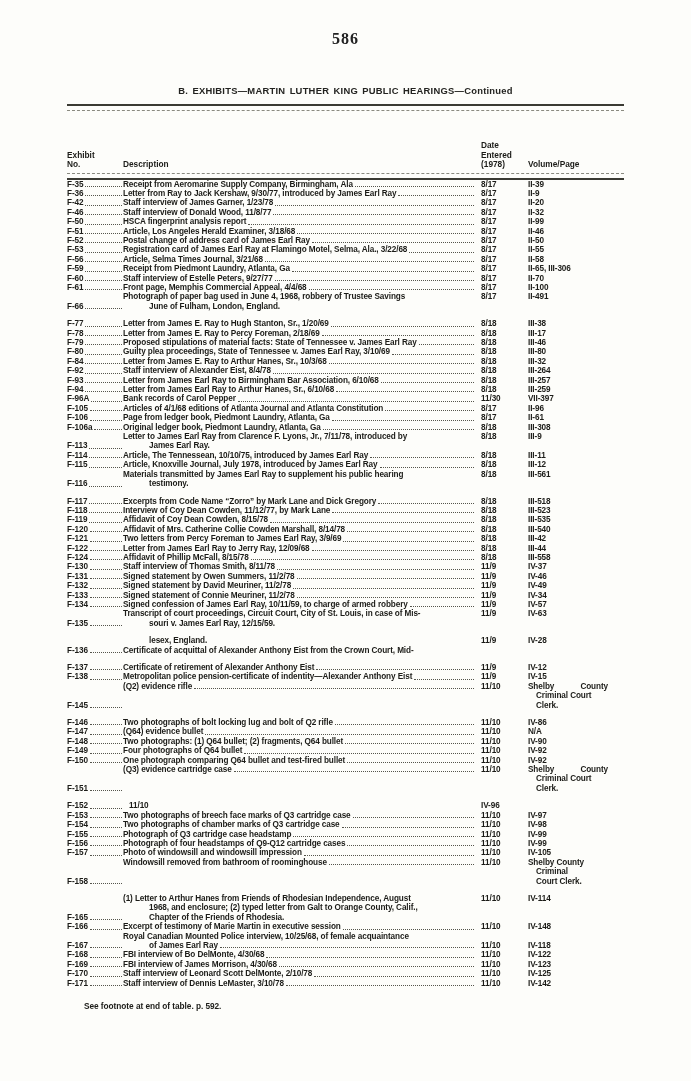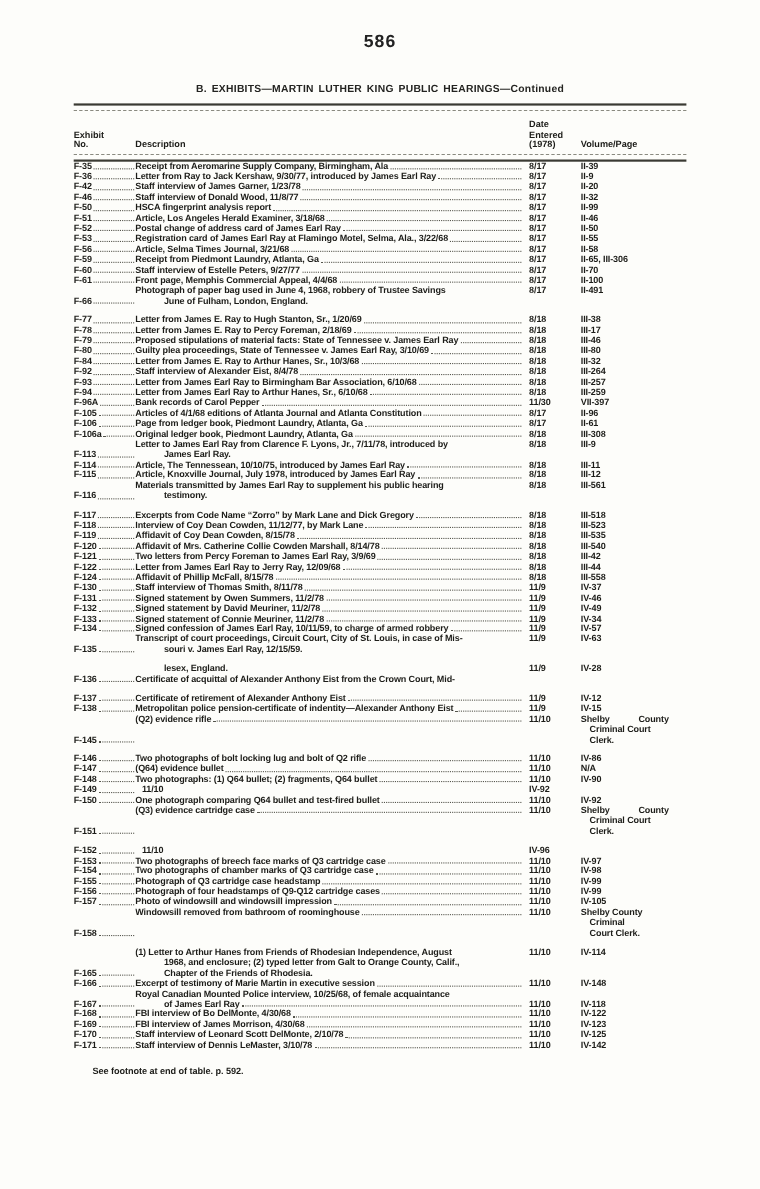--- a/index.html
+++ b/index.html
@@ -3,33 +3,33 @@
 <meta charset="utf-8">
 <style>
   html,body{margin:0;padding:0;background:#ece9e2;}
   .page{
     width:691px;height:1081px;background:#fdfdfa;margin:0 auto;position:relative;
     font-family:"Liberation Sans",sans-serif;font-weight:bold;color:#1c1c18;
     box-sizing:border-box;overflow:hidden;
   }
   .content{position:absolute;left:67px;top:0;width:557px;}
   .pageno{
-    text-align:center;font-family:Liberation Sans, sans-serif;font-size:16px;
+    text-align:center;font-family:Liberation Serif, serif;font-size:16px;
     font-weight:600;padding-top:30px;letter-spacing:1px;color:#222;
   }
   .title{
-    text-align:center;font-size:9.4px;margin-top:27px;letter-spacing:0.25px;
+    text-align:center;font-size:9.4px;margin-top:37px;letter-spacing:0.25px;
     word-spacing:1.5px;color:#232320;
   }
   .rule-top{margin-top:8px;height:4px;border-top:2px solid #3a3a33;border-bottom:1px dashed #8a8a80;}
   .thead{
     display:grid;grid-template-columns:56px 352px 47px 1fr;align-items:end;
     font-size:8.3px;line-height:9.5px;margin-top:7px;
   }
-  .thead .h-date,.thead .h-vol{padding-left:6px;}
+  .thead .h-date,.thead .h-vol{padding-left:6px;margin-top:23px;}
   .rule-mid{margin-top:3px;height:4px;border-top:1px dashed #8a8a80;border-bottom:2px solid #3a3a33;}
   .rows{margin-top:0;font-size:8.2px;line-height:9.4px;letter-spacing:-0.1px;}
   .row{display:grid;grid-template-columns:56px 352px 47px 1fr;}
   .row.gap{margin-top:8px;}
   .cell-no{display:flex;align-items:flex-end;}
   .cell-no .txt{white-space:nowrap;}
   .leader{flex:1 1 4px;border-bottom:1px dotted #55554c;margin:0 1px 2px 2px;min-width:3px;}
   .cell-desc{overflow:hidden;}
   .dline{display:flex;}
   .dline .txt{white-space:nowrap;}
@@ -866,20 +866,26 @@
           <div class="cell-date">11/10</div>
           <div class="cell-vol">
             <div class="vol-line">IV-90</div>
           </div>
         </div>
         <div class="row">
           <div class="cell-no">
             <span class="txt">F-149</span>
             <span class="leader"></span>
           </div>
+          <div class="cell-desc">
+            <div class="dline">
+              <span class="txt">Four photographs of Q64 bullet</span>
+              <span class="leader"></span>
+            </div>
+          </div>
           <div class="cell-date">11/10</div>
           <div class="cell-vol">
             <div class="vol-line">IV-92</div>
           </div>
         </div>
         <div class="row">
           <div class="cell-no">
             <span class="txt">F-150</span>
             <span class="leader"></span>
           </div>

